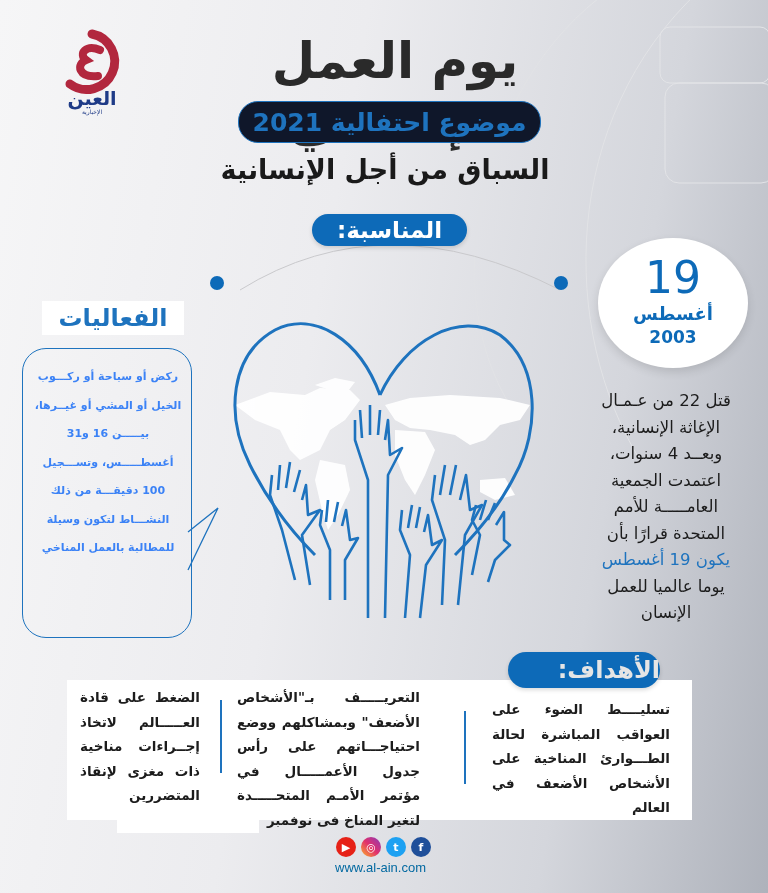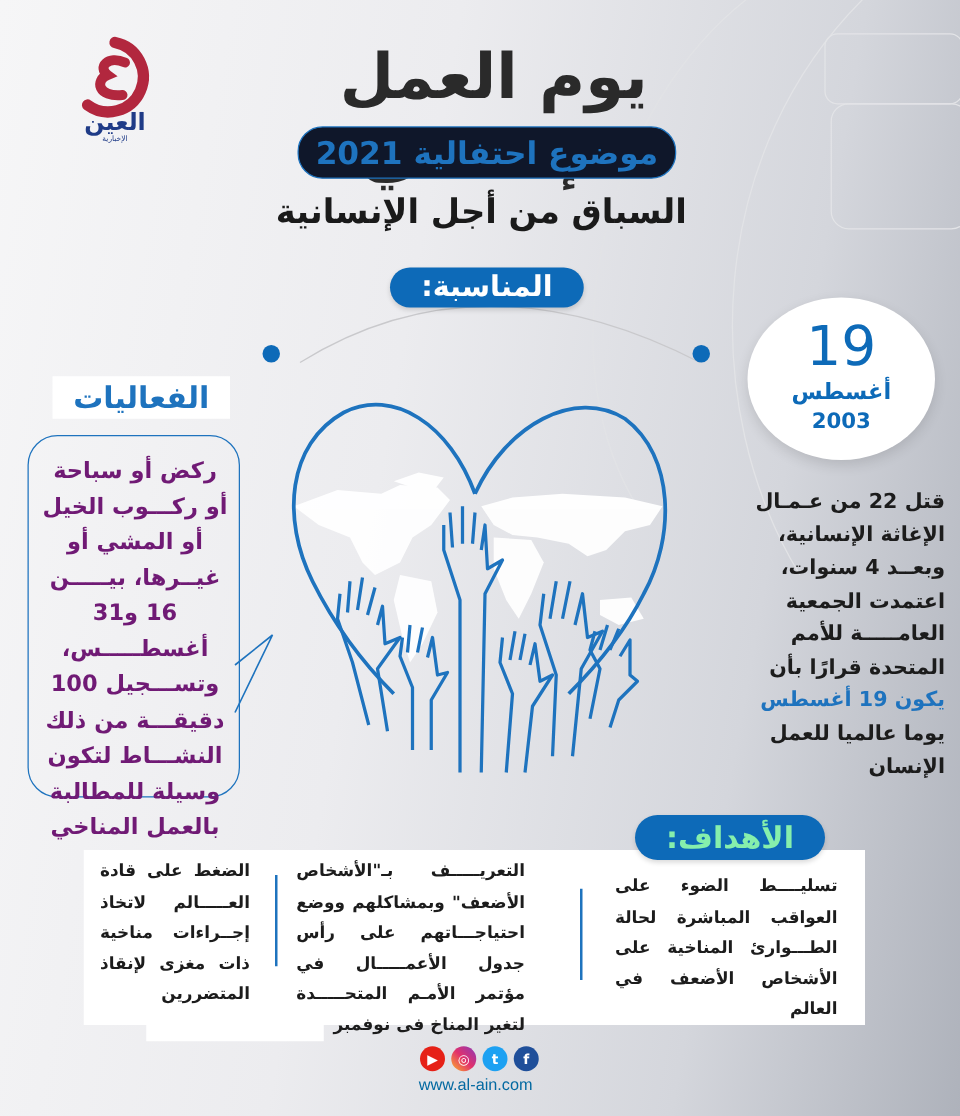--- a/index.html
+++ b/index.html
@@ -26,29 +26,29 @@
   .occasion-pill { position: absolute; left: 312px; top: 214px; width: 155px; height: 32px; border-radius: 16px; background: #0d6ab8; color: #ffffff; font-weight: bold; font-size: 23px; display: flex; align-items: center; justify-content: center; box-shadow: 0 2px 4px rgba(0,0,0,0.15); }
 
   .date-circle { position: absolute; left: 598px; top: 238px; width: 150px; height: 130px; border-radius: 50%; background: #fff; box-shadow: 0 4px 10px rgba(0,0,0,0.12); text-align: center; color: #0d6ab8; }
   .date-day { font-size: 44px; font-weight: normal; line-height: 48px; margin-top: 16px; }
   .date-month { font-size: 18px; font-weight: bold; line-height: 24px; }
   .date-year { font-size: 17px; font-weight: bold; line-height: 22px; }
 
   .events-tag { position: absolute; left: 42px; top: 301px; width: 142px; height: 34px; background: #fff; color: #1e73be; font-weight: bold; font-size: 24px; display: flex; align-items: center; justify-content: center; }
 
   .events-box { position: absolute; left: 22px; top: 348px; width: 170px; height: 290px; border: 1.5px solid #1e73be; border-radius: 24px; padding: 14px 6px 8px 8px; }
-  .events-text { font-size: 18px; font-weight: bold; line-height: 28.5px; text-align: center; color: #701a75; }
+  .events-text { font-size: 11px; font-weight: bold; line-height: 28.5px; text-align: center; color: #3b82f6; }
 
-  .story-text { position: absolute; left: 576px; top: 388px; width: 180px; font-size: 16.5px; font-weight: bold; line-height: 26.5px; color: #1c1c1c; }
+  .story-text { position: absolute; left: 576px; top: 388px; width: 180px; font-size: 16.5px; font-weight: normal; line-height: 26.5px; text-align: center; color: #1c1c1c; }
   .story-line { display: block; }
   .story-line.hl { color: #1e73be; }
 
   .heart { position: absolute; left: 210px; top: 300px; width: 340px; height: 330px; }
 
-  .goals-pill { position: absolute; left: 508px; top: 652px; width: 152px; height: 36px; border-radius: 18px; background: #0d6ab8; color: #86efac; font-size: 24px; font-weight: bold; display: flex; align-items: center; justify-content: center; z-index: 3; box-shadow: 0 2px 4px rgba(0,0,0,0.15); }
+  .goals-pill { position: absolute; left: 508px; top: 652px; width: 152px; height: 36px; border-radius: 18px; background: #0d6ab8; color: #e5e5e5; font-size: 24px; font-weight: bold; display: flex; align-items: center; z-index: 3; box-shadow: 0 2px 4px rgba(0,0,0,0.15); }
 
   .goals-panel { position: absolute; left: 67px; top: 680px; width: 625px; height: 140px; background: #fff; z-index: 2; }
   .goals-notch { position: absolute; left: 117px; top: 815px; width: 142px; height: 18px; background: #fff; z-index: 2; }
 
   .goal { position: absolute; z-index: 4; font-size: 13.5px; font-weight: bold; line-height: 24.5px; color: #1c1c1c; text-align: justify; text-align-last: right; }
   .goal-1 { left: 492px; top: 697px; width: 178px; }
   .goal-2 { left: 237px; top: 685px; width: 183px; }
   .goal-3 { left: 80px; top: 685px; width: 120px; }
   .goal-line { position: absolute; z-index: 4; width: 2px; background: #1e73be; }
   .gl-1 { left: 464px; top: 711px; height: 73px; }

